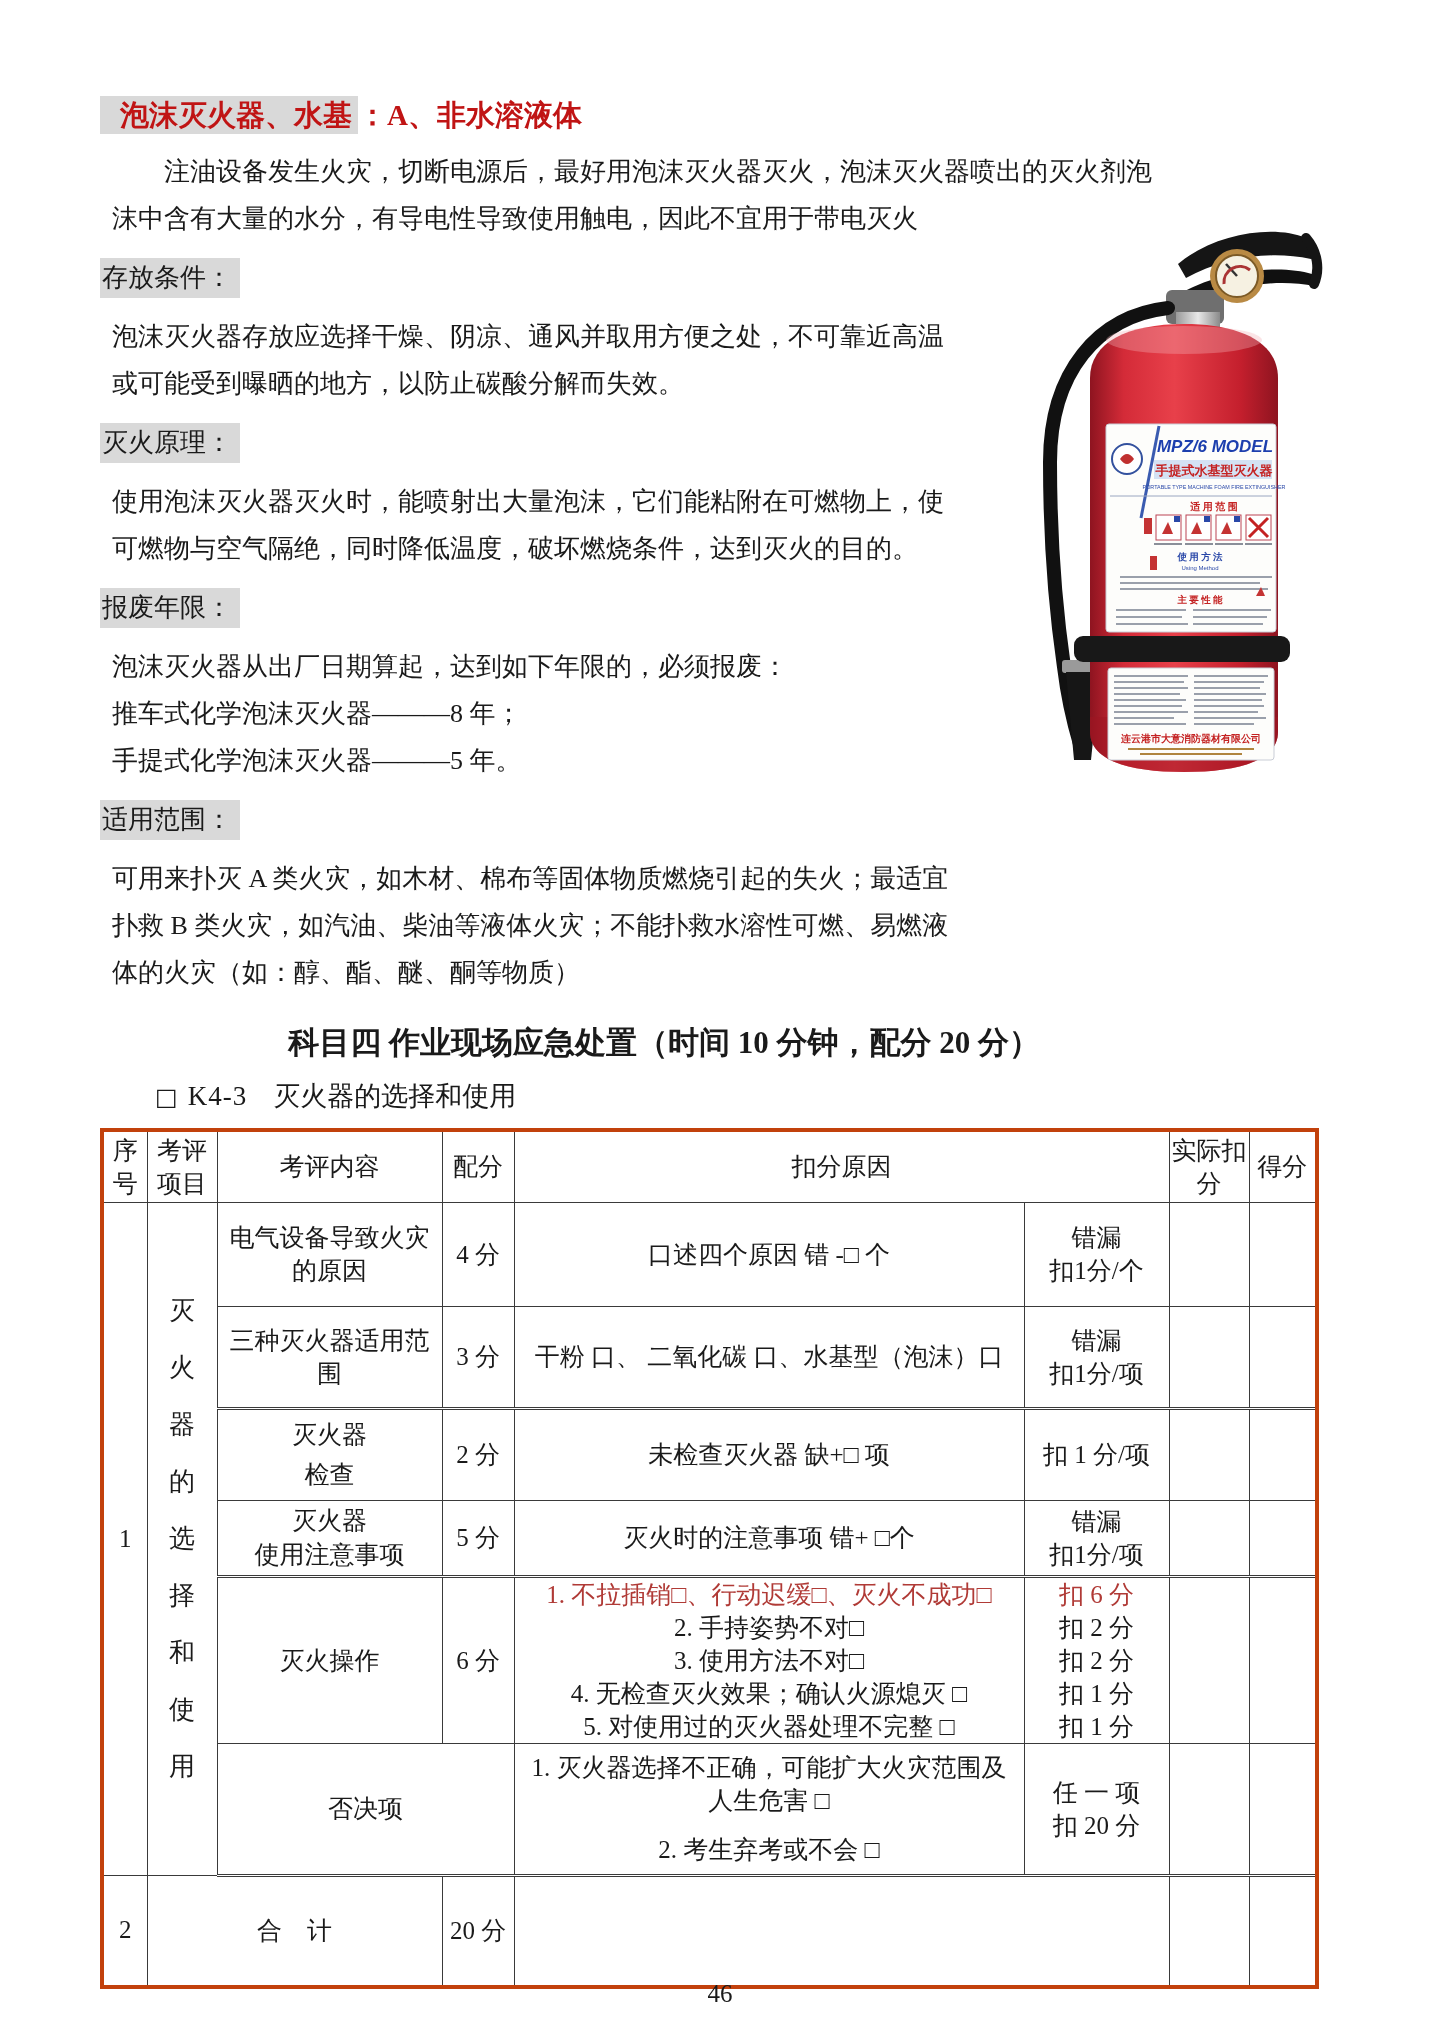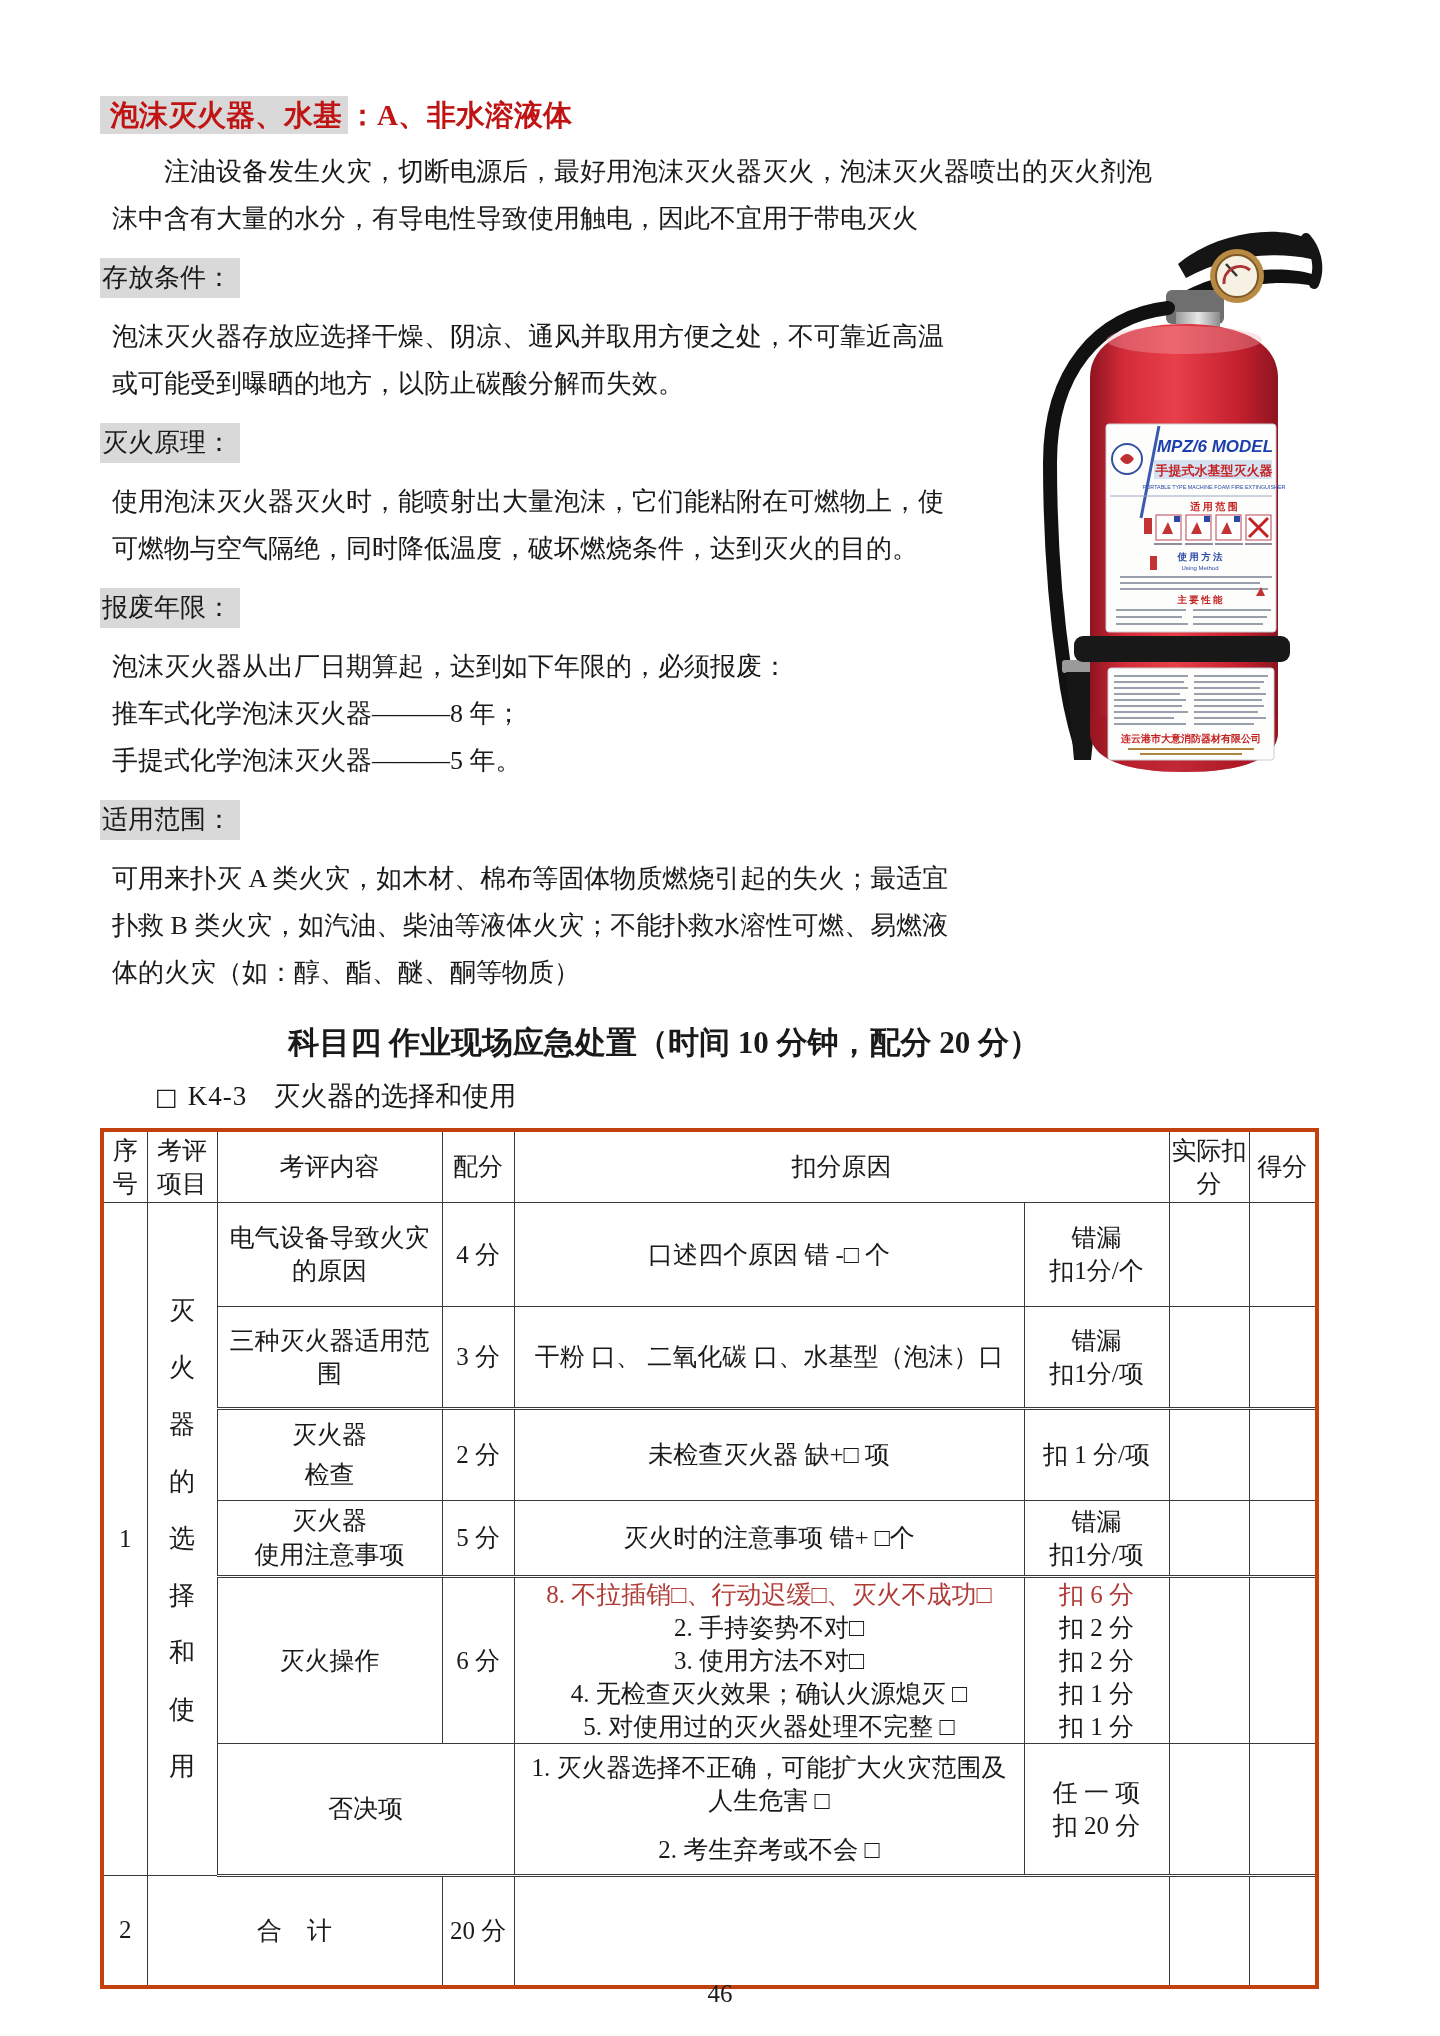--- a/index.html
+++ b/index.html
@@ -3,21 +3,21 @@
 <meta charset="utf-8">
 <style>
   html,body{margin:0;padding:0;}
   body{
     width:1440px;height:2036px;position:relative;background:#ffffff;
     font-family:"Liberation Serif","DejaVu Serif",serif;
     color:#1a1a1a;
   }
   .content{position:absolute;left:100px;top:96px;width:1000px;}
   .doc-heading{font-size:29px;font-weight:bold;color:#c01414;white-space:nowrap;margin-bottom:8px;}
-  .doc-heading .hl-bg{background:#d9d9d9;padding:3px 6px 3px 10px;}
+  .doc-heading .hl-bg{background:#d9d9d9;padding:3px 6px 3px 20px;}
   .para div{font-size:26px;line-height:47px;white-space:nowrap;}
   .sec-label{display:inline-block;background:#d9d9d9;font-size:26px;line-height:36px;padding:2px 8px 2px 2px;margin:4px 0 3px 0;}
   .block{margin:12px;}
   .subject-heading{font-size:31px;font-weight:bold;text-align:right;width:940px;margin:26px 0 14px 0;white-space:nowrap;}
   .k43-line{font-size:27px;margin:6px 0 14px 55px;white-space:nowrap;}
   .k43-line .cbx{font-family:"DejaVu Sans",sans-serif;font-size:24px;margin-right:10px;}
   .k43-line .code{letter-spacing:1px;margin-right:26px;}
 
   
   table.score{border-collapse:collapse;table-layout:fixed;width:1215px;margin-top:10px;}
@@ -190,21 +190,21 @@
             <div>扣1分/项</div>
           </td>
       <td></td>
       <td></td>
     </tr>
 
     <tr class="r5">
       <td>灭火操作</td>
       <td>6 分</td>
       <td class="reason">
-        <div class="stack-red red">8. 不拉插销□、行动迟缓□、灭火不成功□</div>
+        <div class="stack-red red">1. 不拉插销□、行动迟缓□、灭火不成功□</div>
         <div>
               <div>2. 手持姿势不对□</div>
               <div>3. 使用方法不对□</div>
               <div>4. 无检查灭火效果；确认火源熄灭 □</div>
               <div>5. 对使用过的灭火器处理不完整 □</div>
             </div>
       </td>
       <td class="rule">
         <div class="stack-red red">扣 6 分</div>
         <div>

